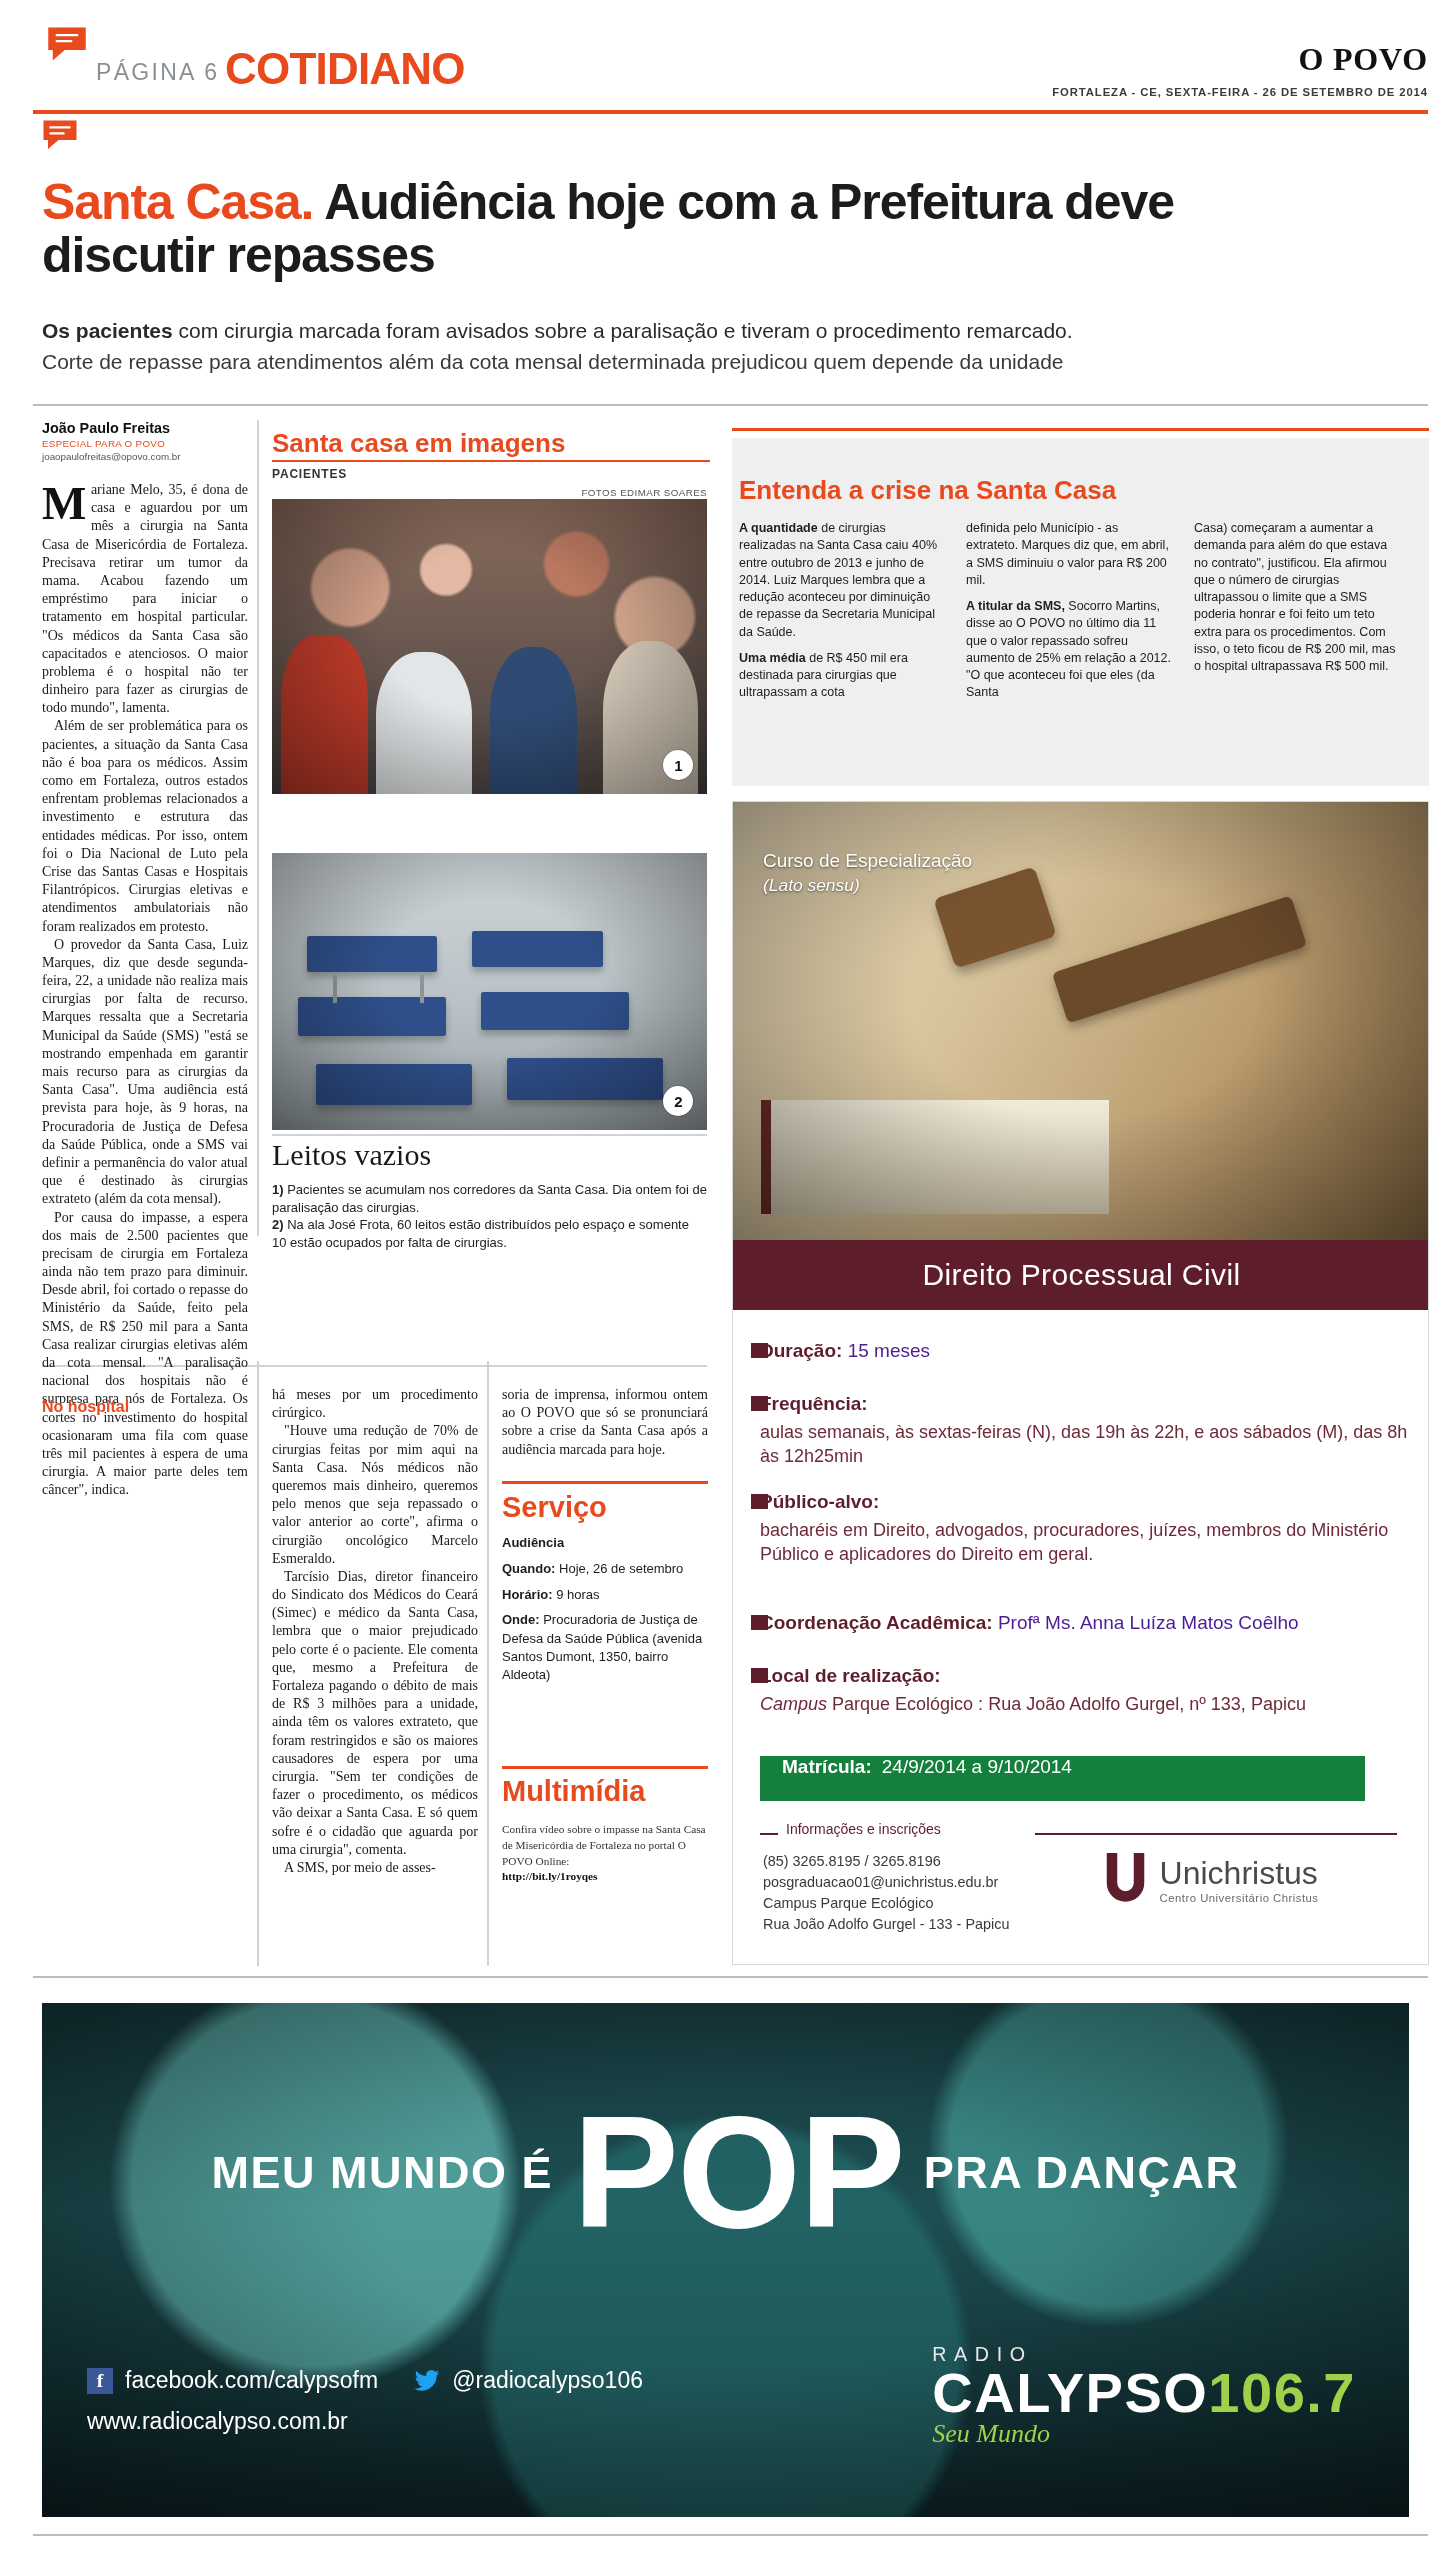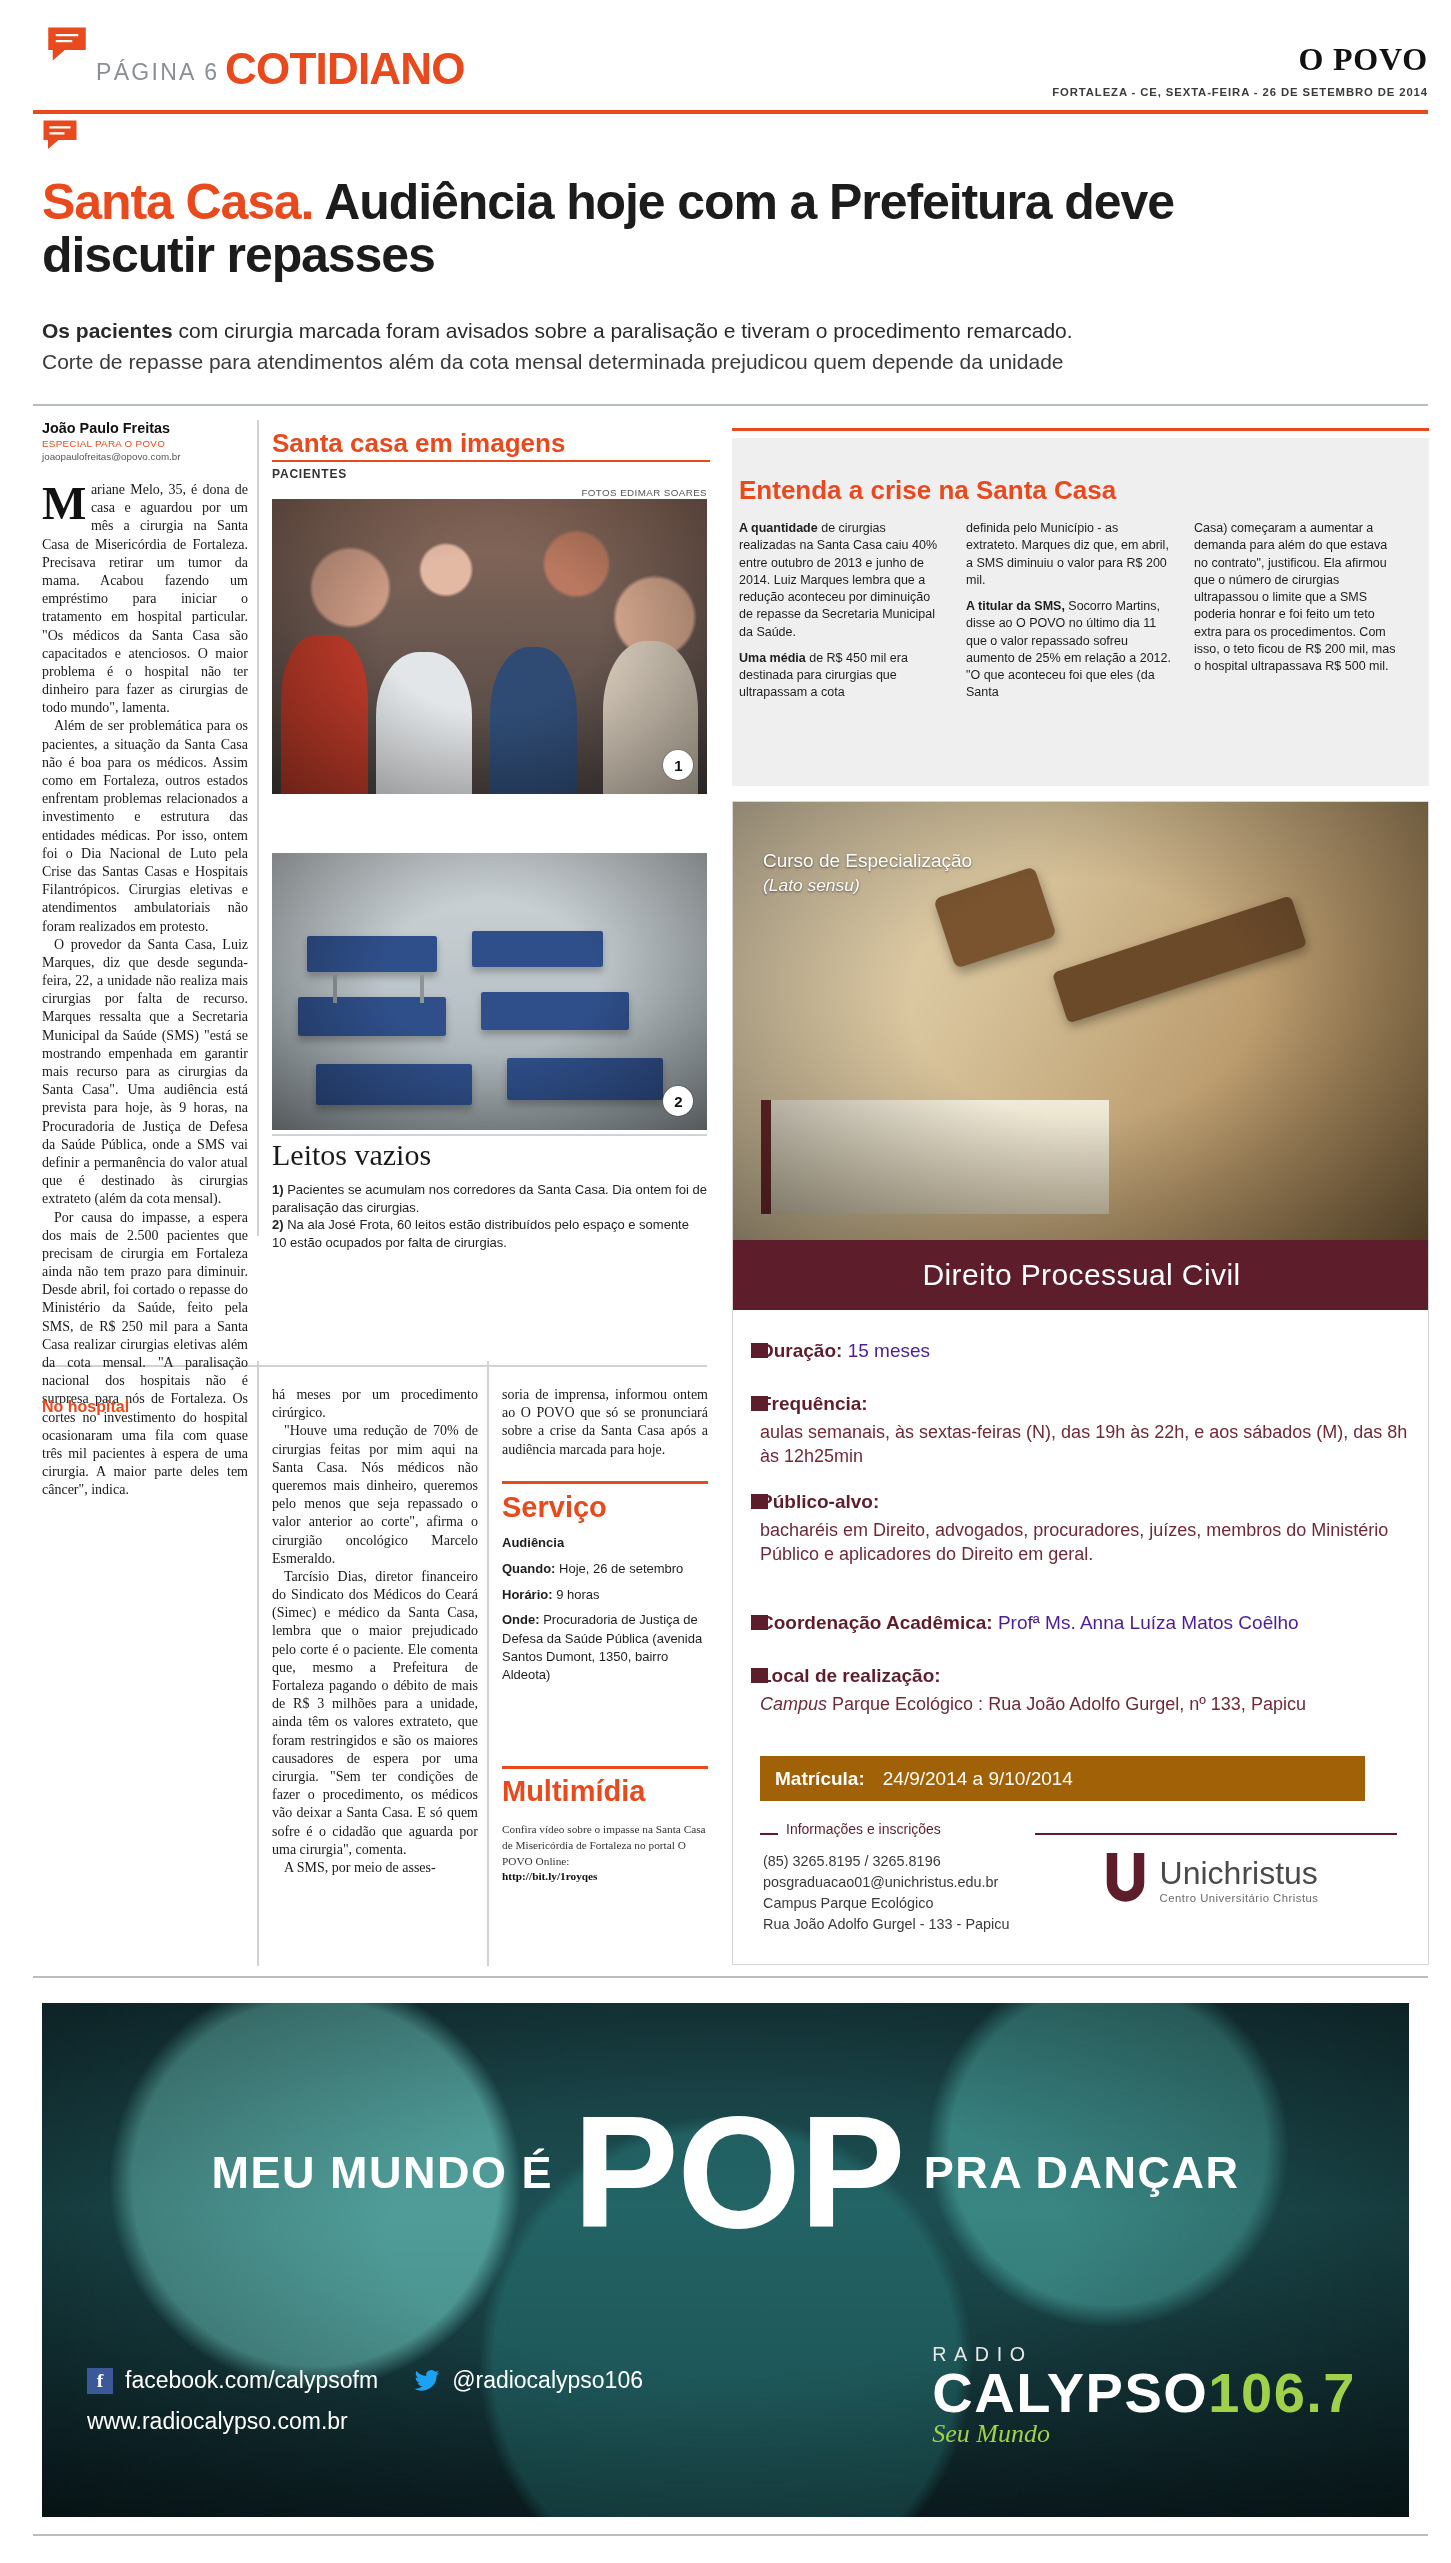--- a/index.html
+++ b/index.html
@@ -175,25 +175,25 @@
     font-family:"Liberation Sans", sans-serif; font-weight:bold; font-size:19px; color:#5E1D2B;
   }
   .ad-val {
     font-family:"Liberation Sans", sans-serif; font-size:19px; color:#4c1d95; font-weight:normal;
   }
   .ad-sub {
     font-family:"Liberation Sans", sans-serif; font-size:18px; color:#6E2A38; line-height:1.35; margin-top:4.5px;
   }
   .ad-sub i { font-style:italic; }
   .mat-band {
-    position:absolute; left:27px; width:605px; height:45px; background:#a16207;
-    display:flex; align-items:center; padding-left:15px;
+    position:absolute; left:27px; width:605px; height:45px; background:#15803d;
+    display:flex; padding-left:22px;
   }
   .mat-band .l { font-family:"Liberation Sans", sans-serif; font-weight:bold; font-size:19px; color:#fff; }
-  .mat-band .v { font-family:"Liberation Sans", sans-serif; font-size:19px; color:#fff; margin-left:18px; }
+  .mat-band .v { font-family:"Liberation Sans", sans-serif; font-size:19px; color:#fff; margin-left:10px; }
   .info-rule-l { position:absolute; left:27px; width:18px; height:1.5px; background:#5E1D2B; }
   .info-rule-r { position:absolute; height:1.5px; background:#5E1D2B; }
   .info-title { position:absolute; font-family:"Liberation Sans", sans-serif; font-size:14px; color:#5E1D2B; }
   .info-lines { position:absolute; left:30px; font-family:"Liberation Sans", sans-serif; font-size:14.4px; line-height:1.45; color:#3a3a3a; }
   .logo-uni { position:absolute; right:33px; bottom:33px; width:295px; height:83px; }
 
   
   .svc-rule { position:absolute; left:502px; height:3px; background:#E8491D; }
   .svc-title {
     position:absolute; left:502px;

